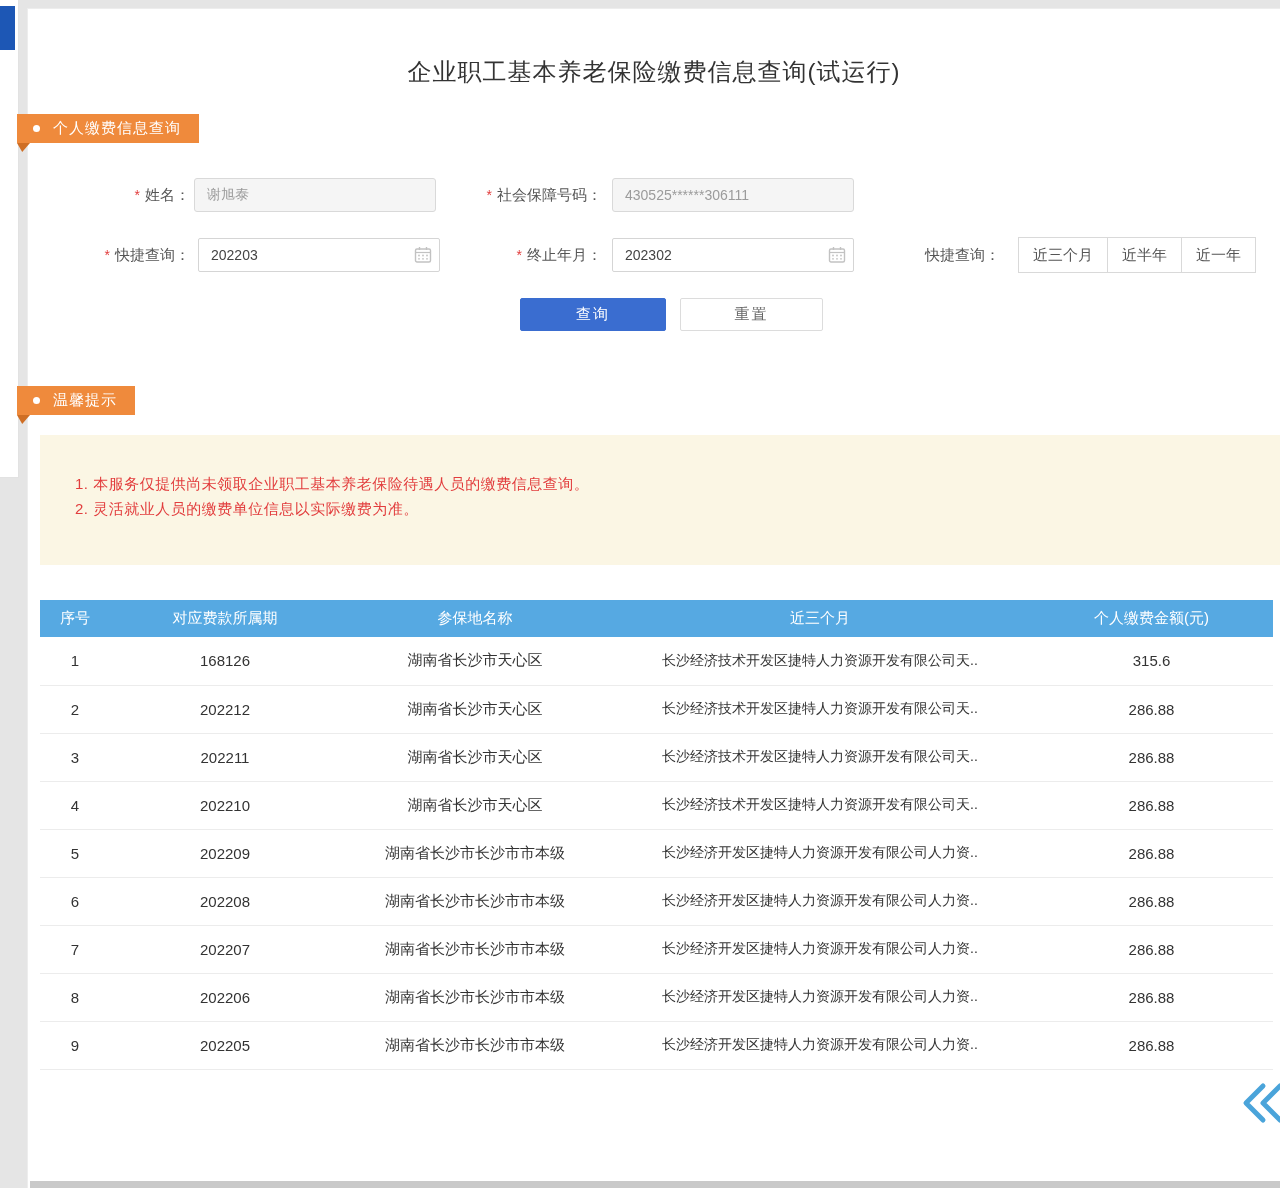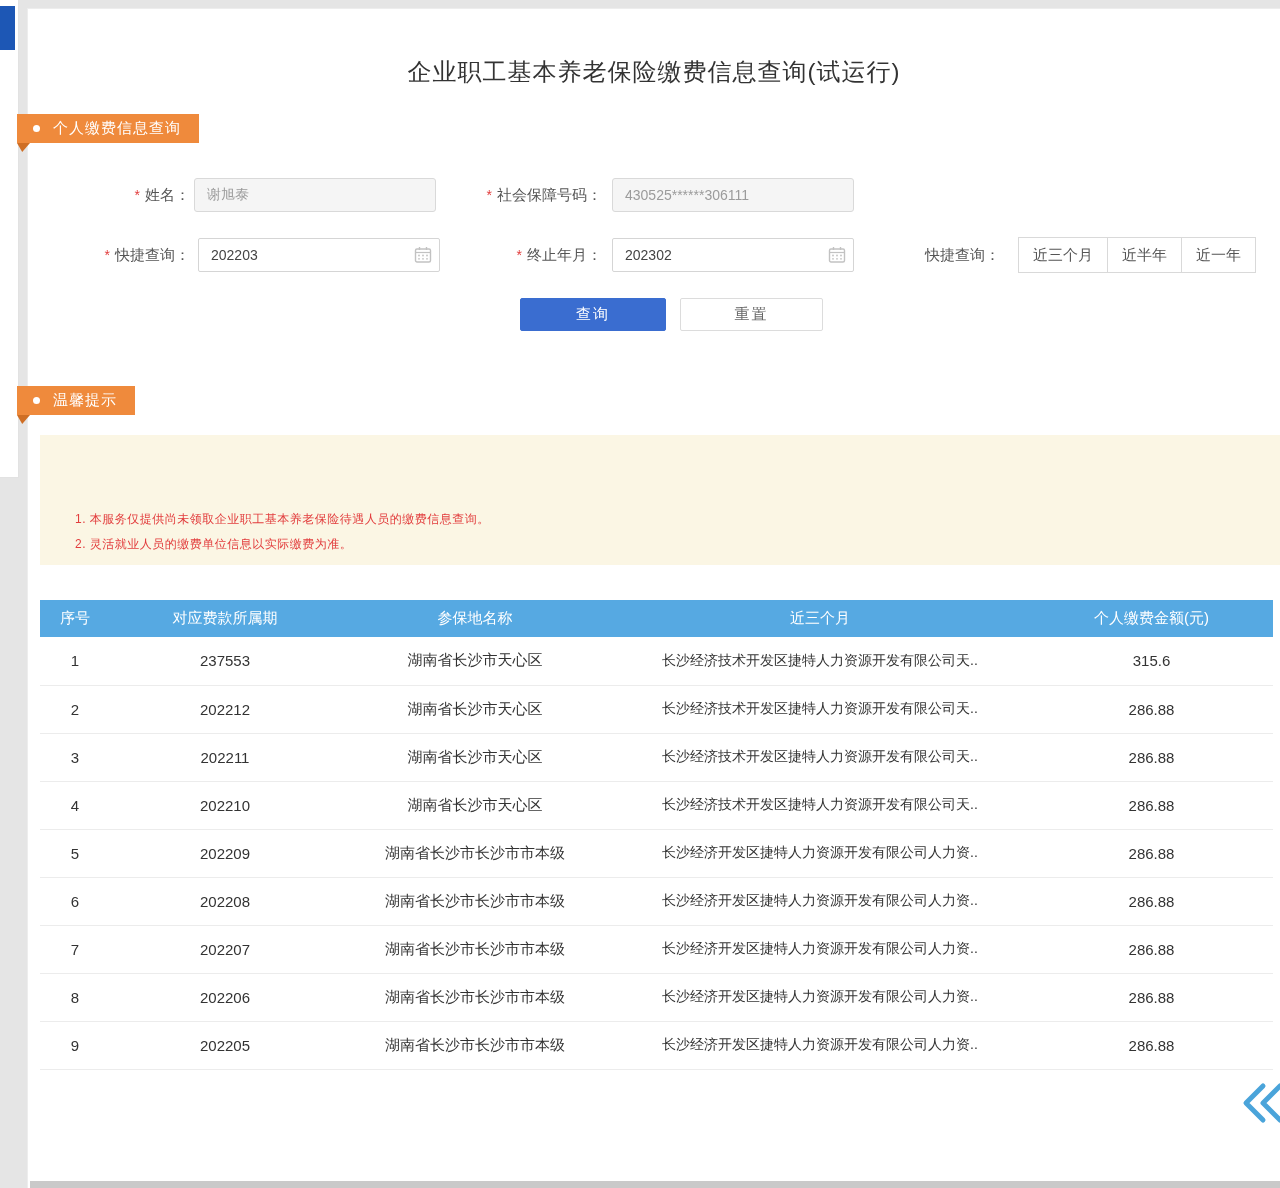--- a/index.html
+++ b/index.html
@@ -47,21 +47,21 @@
                font-family:"Liberation Sans","DejaVu Sans",sans-serif; }
   .quick-btn:first-child { margin-left:0; }
 
   .btn { position:absolute; top:298px; height:33px; border-radius:2px; font-size:15px; cursor:pointer;
          font-family:"Liberation Sans","DejaVu Sans",sans-serif; }
   .btn-primary { left:520px; width:146px; background:#3a6dd0; border:1px solid #3a6dd0; color:#fff; letter-spacing:2px; }
   .btn-plain   { left:680px; width:143px; background:#fff; border:1px solid #dcdcdc; color:#666; letter-spacing:2px; }
 
   
   .notice { position:absolute; left:40px; top:435px; width:1240px; height:130px; background:#fbf6e4; }
-  .notice .line { position:absolute; left:35px; font-size:12px; color:#e23d3d; letter-spacing:0.5px;margin-top:36px; }
+  .notice .line { position:absolute; left:35px; font-size:15px; color:#e23d3d; letter-spacing:0.5px; }
   .notice .line1 { top:40px; } .notice .line2 { top:65px; }
 
   
   .pay-table { position:absolute; left:40px; top:600px; width:1233px; border-collapse:collapse; table-layout:fixed; }
   .pay-table th { height:37px; background:#56a9e2; color:#fff; font-weight:normal; font-size:15px; text-align:center; }
   .pay-table td { height:48px; font-size:15px; color:#333; text-align:center;
                   border-bottom:1px solid #ececec; overflow:hidden; white-space:nowrap; }
   .pay-table td.company { font-size:14px; }
 
   .collapse-icon { position:absolute; right:-8px; top:1080px; width:46px; height:46px; cursor:pointer; }
@@ -168,21 +168,21 @@
         <th>序号</th>
         <th>对应费款所属期</th>
         <th>参保地名称</th>
         <th>近三个月</th>
         <th>个人缴费金额(元)</th>
       </tr>
     </thead>
     <tbody>
     <tr>
       <td>1</td>
-      <td>237553</td>
+      <td>168126</td>
       <td>湖南省长沙市天心区</td>
       <td class="company">长沙经济技术开发区捷特人力资源开发有限公司天..</td>
       <td>315.6</td>
     </tr>
 
     <tr>
       <td>2</td>
       <td>202212</td>
       <td>湖南省长沙市天心区</td>
       <td class="company">长沙经济技术开发区捷特人力资源开发有限公司天..</td>

